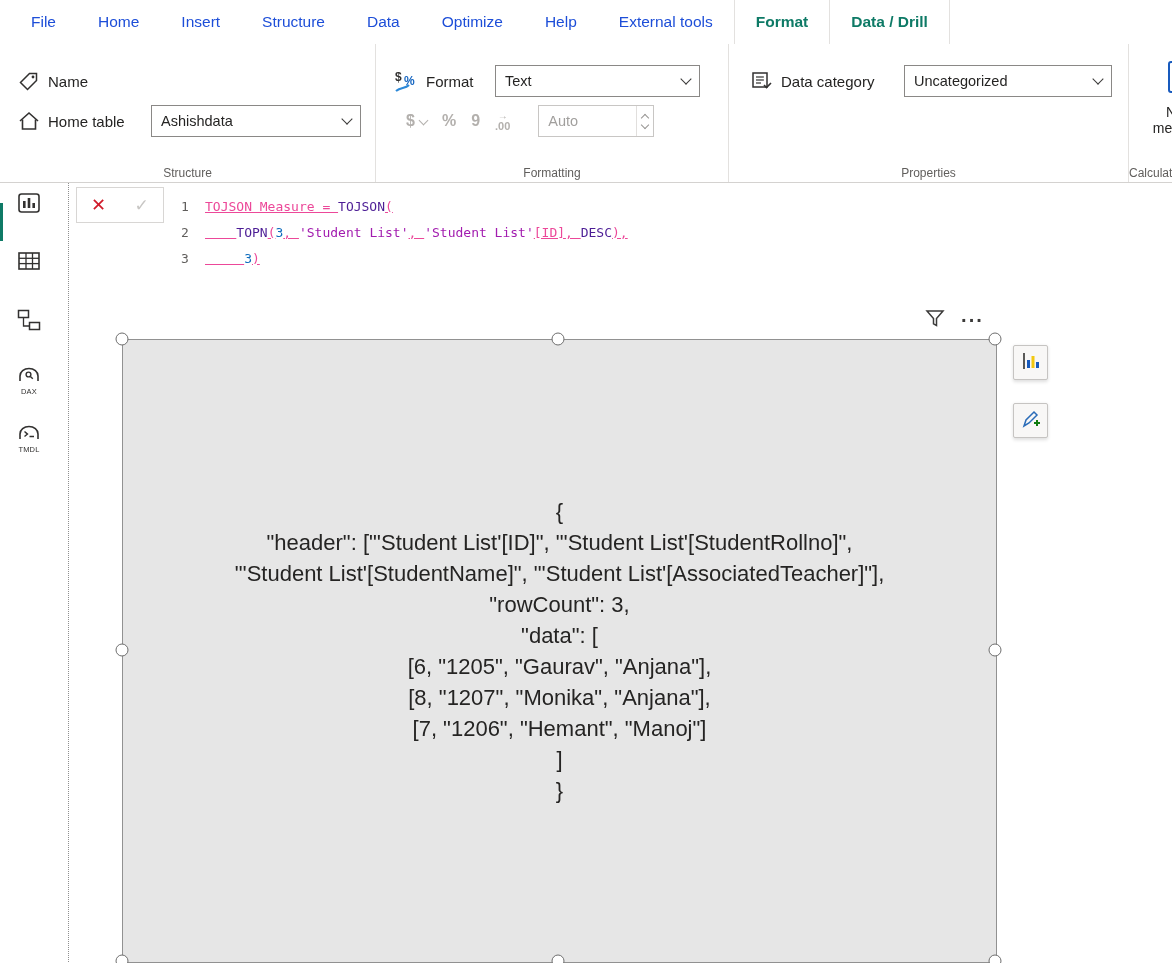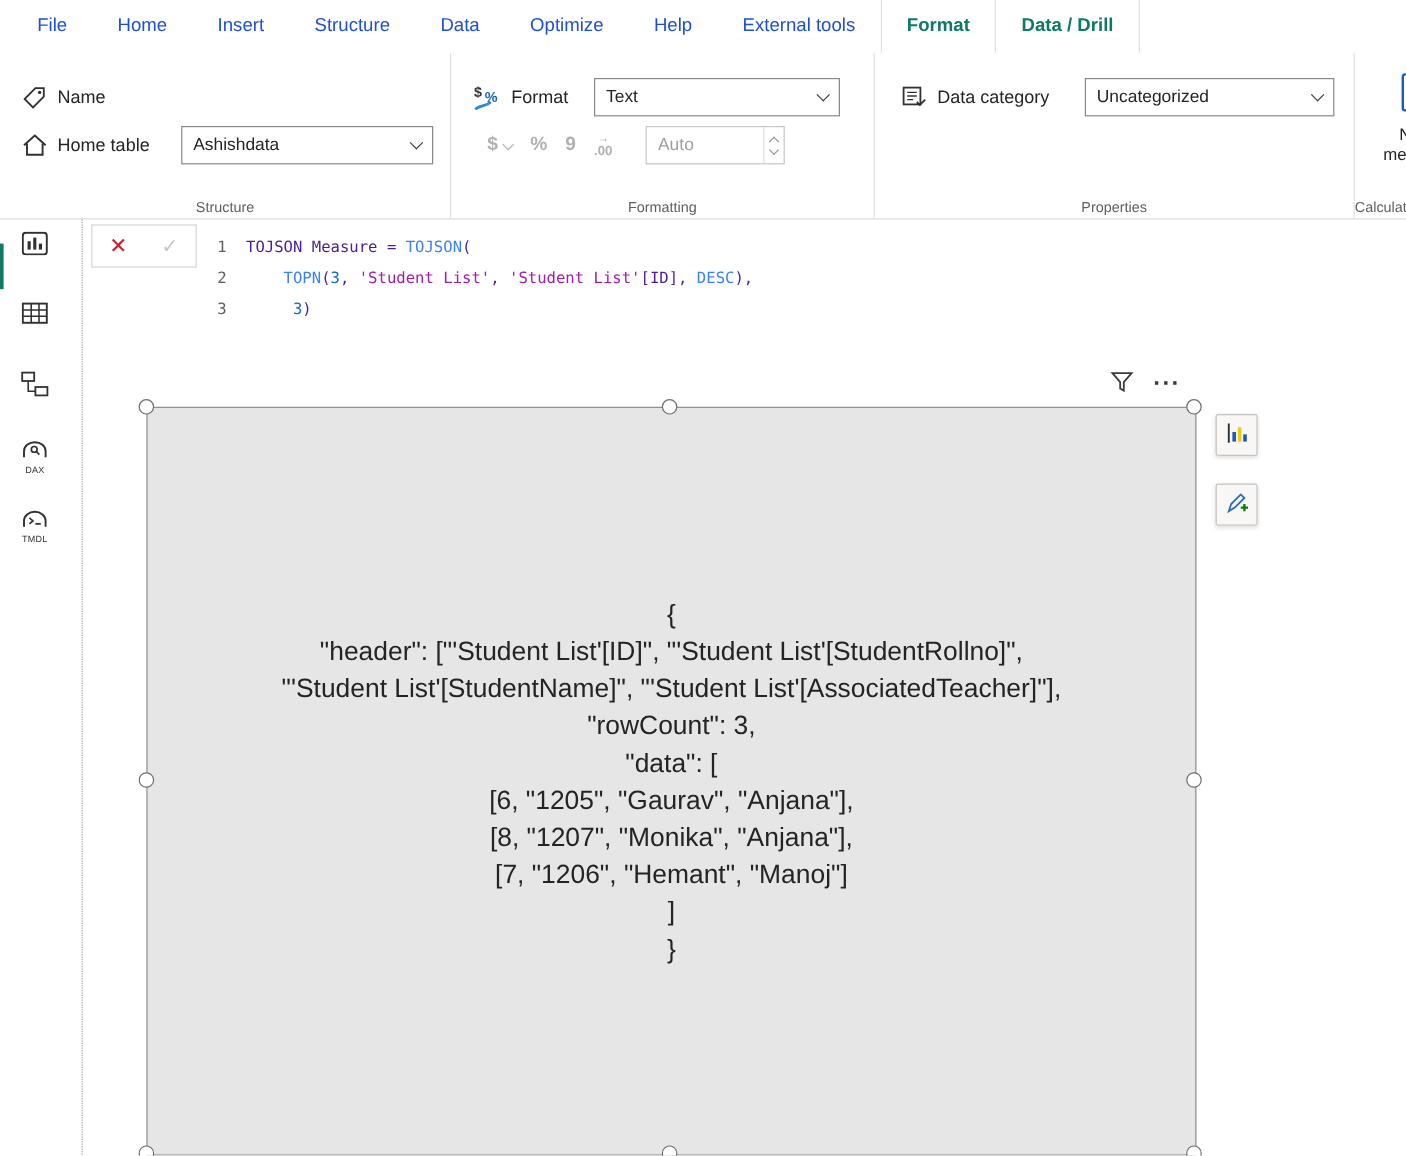--- a/index.html
+++ b/index.html
@@ -55,22 +55,22 @@
   .main{flex:1;display:flex;flex-direction:column;min-width:0;}
   .formula-bar{height:90px;position:relative;flex:none;background:#fff;}
   .fx-box{position:absolute;left:7px;top:4px;width:86px;height:34px;border:1px solid #d8d6d4;display:flex;background:#fff;}
   .fx-btn{flex:1;display:flex;align-items:center;justify-content:center;font-size:16px;cursor:pointer;}
   .fx-cancel{color:#D01B2A;font-size:18px;}
   .fx-accept{color:#c8c6c4;font-size:17px;}
   .code-area{padding:11px 0 0 112px;font-family:"DejaVu Sans Mono",monospace;font-size:13px;}
   .code-line{display:flex;line-height:26px;}
   .ln{width:24px;color:#605e5c;flex:none;}
   .code{white-space:pre;}
-  .seg-default{color:#4c1d95;}
-  .seg-fn{color:#3b82f6;}
+  .seg-default{color:#ec4899;text-decoration:underline;}
+  .seg-fn{color:#4c1d95;}
   .seg-str{color:#a21caf;}
   .seg-num{color:#0F6CBD;}
 
   
   .canvas{flex:1;position:relative;min-height:0;background:#fff;}
   .visual-toolbar{position:absolute;left:856px;top:36px;display:flex;align-items:center;gap:16px;}
   .more{font-size:20px;font-weight:700;color:#3b3a39;letter-spacing:1px;line-height:12px;cursor:pointer;}
   .card{position:absolute;left:53px;top:66px;width:873px;height:622px;background:#e6e6e6;border:1px solid #919191;display:flex;align-items:center;justify-content:center;}
   .card-content{text-align:center;font-size:22px;line-height:31px;color:#252423;}
   .json-line{white-space:nowrap;}

